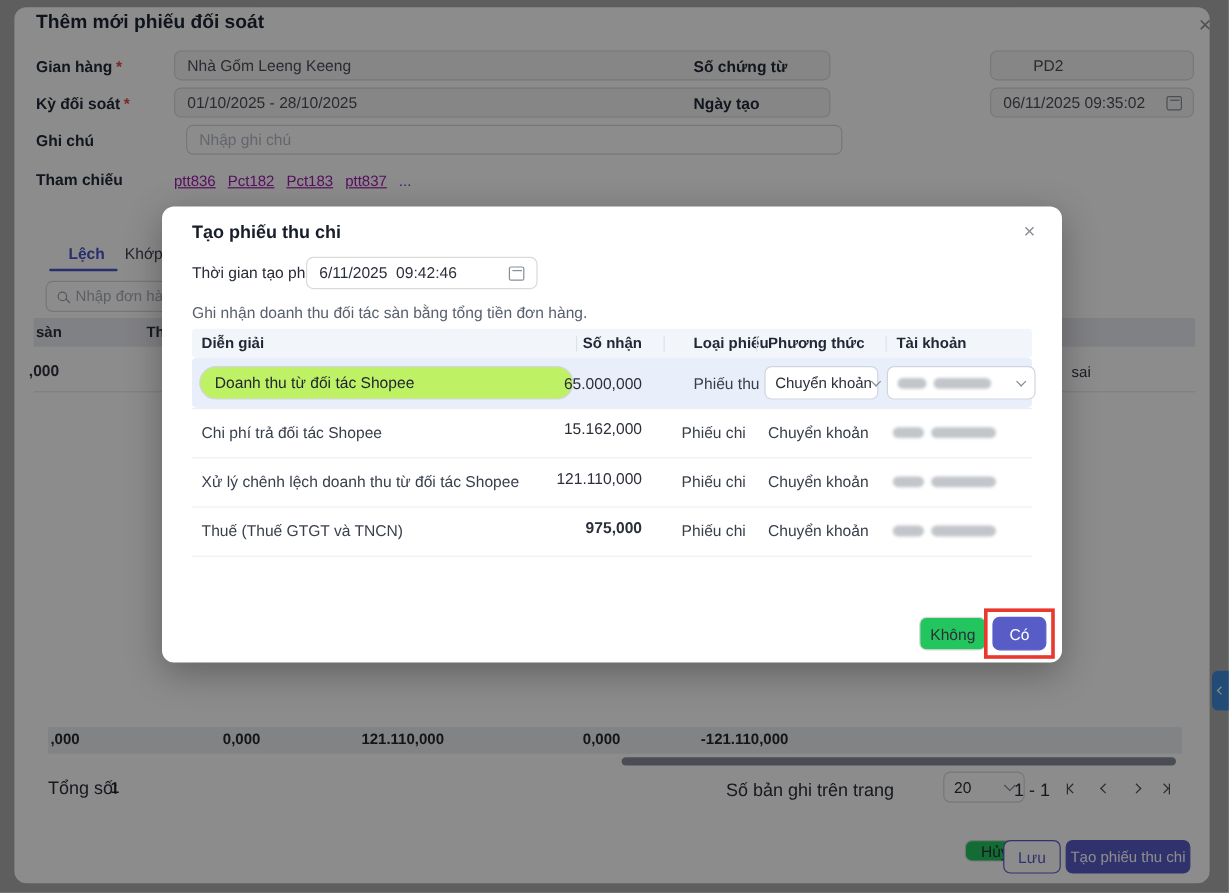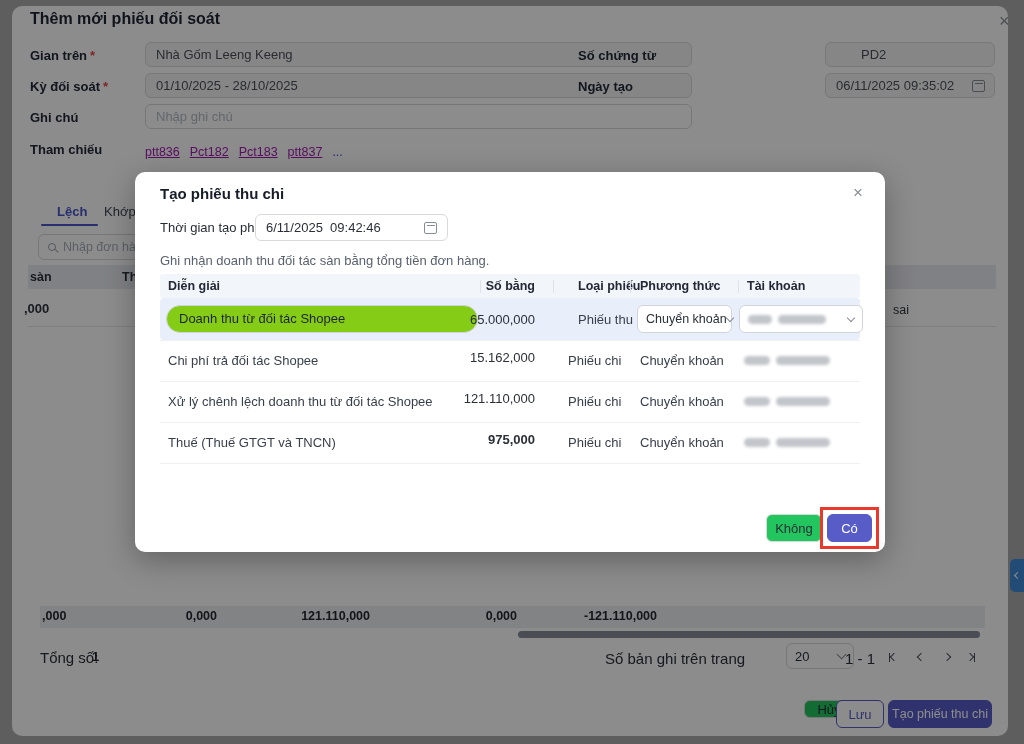--- a/index.html
+++ b/index.html
@@ -64,46 +64,46 @@
   .dt-txt { font-size:13px; color:#2b2f38; white-space:pre; }
   .cal { width:13px; height:12px; border:1.2px solid #878d96; border-radius:2px; position:relative; flex:none; }
   .cal:before { content:""; position:absolute; left:1.5px; right:1.5px; top:2px; height:1.2px; background:#878d96; }
   .m-desc { font-size:13px; color:#59616e; }
   .m-thead { background:#f2f6fa; border-radius:3px; }
   .th-txt { font-size:12.5px; font-weight:bold; color:#222835; }
   .th-sep { width:1px; height:13px; background:#dde3ea; }
   .row-sel { background:#e9eefb; border-radius:4px; }
   .cell { font-size:13px; color:#383f4b; white-space:nowrap; }
   .amount { font-size:13px; color:#2b2f38; }
-  .desc-input { background:#84cc16; border:1px solid #d0d5dd; border-radius:14px; font-size:13px;
+  .desc-input { background:#bef264; border:1px solid #d0d5dd; border-radius:14px; font-size:13px;
                 color:#1f2430; line-height:26px; padding-left:12px; white-space:nowrap; overflow:hidden; }
   .mini-select { background:#fff; border:1px solid #d0d5dd; border-radius:6px; display:flex;
                  align-items:center; justify-content:space-between; padding:0 8px; cursor:pointer; }
   .mini-select .txt { font-size:12.5px; color:#2b2f38; white-space:nowrap; }
   .blur-blob { background:#c2c5ca; border-radius:5px; filter:blur(1.5px); }
   .row-div { background:#eef0f2; height:1px; }
   .annotation { border:3px solid #e9382c; z-index:30; pointer-events:none; }
 </style>
 </head>
 <body>
 
 <div class="backdrop"></div>
 <div class="abs page"></div>
 
 <span class="abs lay page-title" style="left:30px;top:10px;">Thêm mới phiếu đối soát</span>
 <span class="abs lay x-glyph" style="left:999px;top:12px;">×</span>
 
-<span class="abs lay flabel" style="left:30px;top:48px;"><span>Gian trên</span><span class="req">*</span></span>
+<span class="abs lay flabel" style="left:30px;top:48px;"><span>Gian hàng</span><span class="req">*</span></span>
 <div class="abs lay inp disabled" style="left:145px;top:42px;width:547px;height:25px;">Nhà Gốm Leeng Keeng</div>
 
 <span class="abs lay flabel" style="left:30px;top:79px;"><span>Kỳ đối soát</span><span class="req">*</span></span>
 <div class="abs lay inp disabled" style="left:145px;top:73px;width:547px;height:25px;">01/10/2025 - 28/10/2025</div>
 
 <span class="abs lay flabel" style="left:30px;top:110px;">Ghi chú</span>
-<div class="abs lay inp editable" style="left:145px;top:104px;width:547px;height:25px;">Nhập ghi chú</div>
+<div class="abs lay inp editable" style="left:155px;top:104px;width:547px;height:25px;">Nhập ghi chú</div>
 
 <span class="abs lay flabel" style="left:30px;top:142px;">Tham chiếu</span>
 <div class="abs lay" style="left:145px;top:142px;">
   <span class="link">ptt836</span><span class="link">Pct182</span><span class="link">Pct183</span><span class="link">ptt837</span><span class="refs-more">...</span>
 </div>
 
 <span class="abs lay flabel" style="left:578px;top:48px;">Số chứng từ</span>
 <div class="abs lay inp disabled" style="left:825px;top:42px;width:170px;height:25px;padding-left:35px;">PD2</div>
 
 <span class="abs lay flabel" style="left:578px;top:79px;">Ngày tạo</span>
@@ -177,21 +177,21 @@
 <span class="abs m-label" style="left:160px;top:220px;z-index:21;">Thời gian tạo phiếu</span>
 <div class="abs dt-box" style="left:255px;top:214px;width:193px;height:27px;z-index:21;">
   <span class="dt-txt">6/11/2025  09:42:46</span>
   <span class="cal"></span>
 </div>
 
 <span class="abs m-desc" style="left:160px;top:253px;z-index:21;">Ghi nhận doanh thu đối tác sàn bằng tổng tiền đơn hàng.</span>
 
 <div class="abs m-thead" style="left:160px;top:274px;width:700px;height:24px;z-index:21;"></div>
 <span class="abs th-txt" style="left:168px;top:279px;z-index:22;">Diễn giải</span>
-<span class="abs th-txt tr" style="left:440px;top:279px;width:95px;z-index:22;">Số bằng</span>
+<span class="abs th-txt tr" style="left:440px;top:279px;width:95px;z-index:22;">Số nhận</span>
 <span class="abs th-txt" style="left:568px;top:279px;z-index:22;padding-left:10px;">Loại phiếu</span>
 <span class="abs th-txt" style="left:640px;top:279px;z-index:22;">Phương thức</span>
 <span class="abs th-txt" style="left:747px;top:279px;z-index:22;">Tài khoản</span>
 <div class="abs th-sep" style="left:480px;top:280px;z-index:22;"></div>
 <div class="abs th-sep" style="left:553px;top:280px;z-index:22;"></div>
 <div class="abs th-sep" style="left:630px;top:280px;z-index:22;"></div>
 <div class="abs th-sep" style="left:738px;top:280px;z-index:22;"></div>
 
 <div class="abs row-sel" style="left:160px;top:298px;width:700px;height:42px;z-index:21;"></div>
 <div class="abs desc-input" style="left:166px;top:305px;width:312px;height:28px;z-index:22;">Doanh thu từ đối tác Shopee</div>

